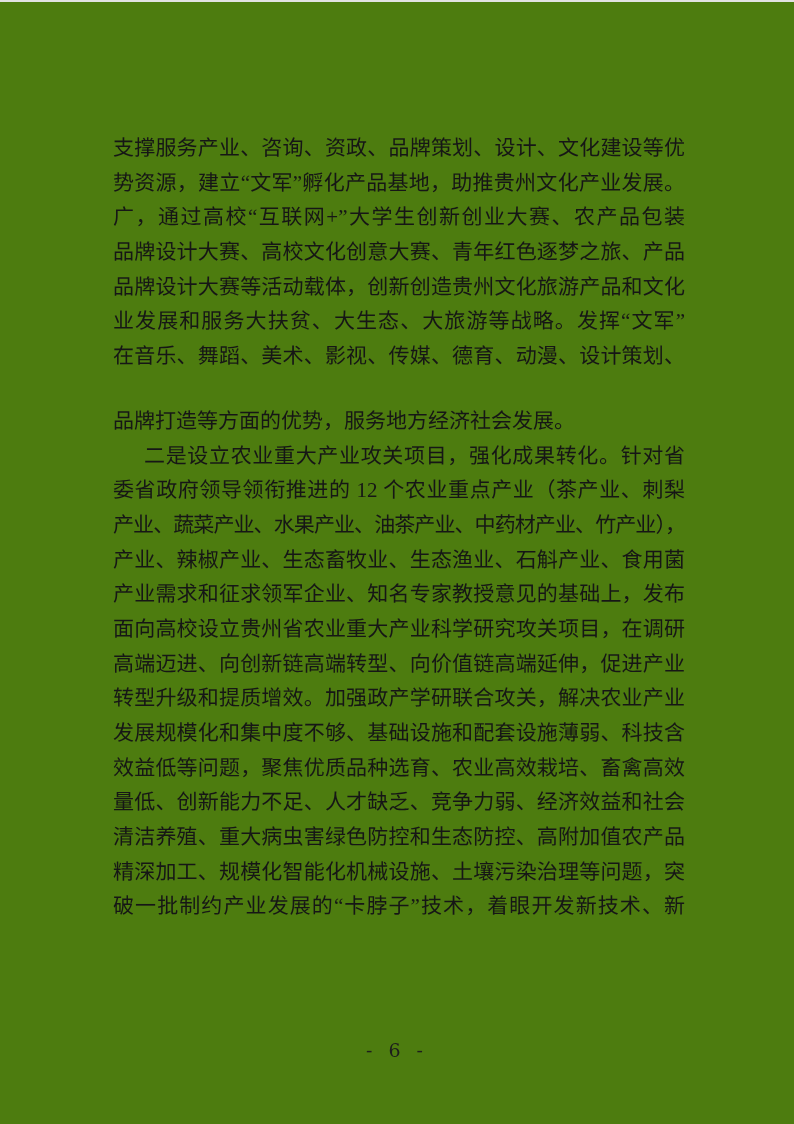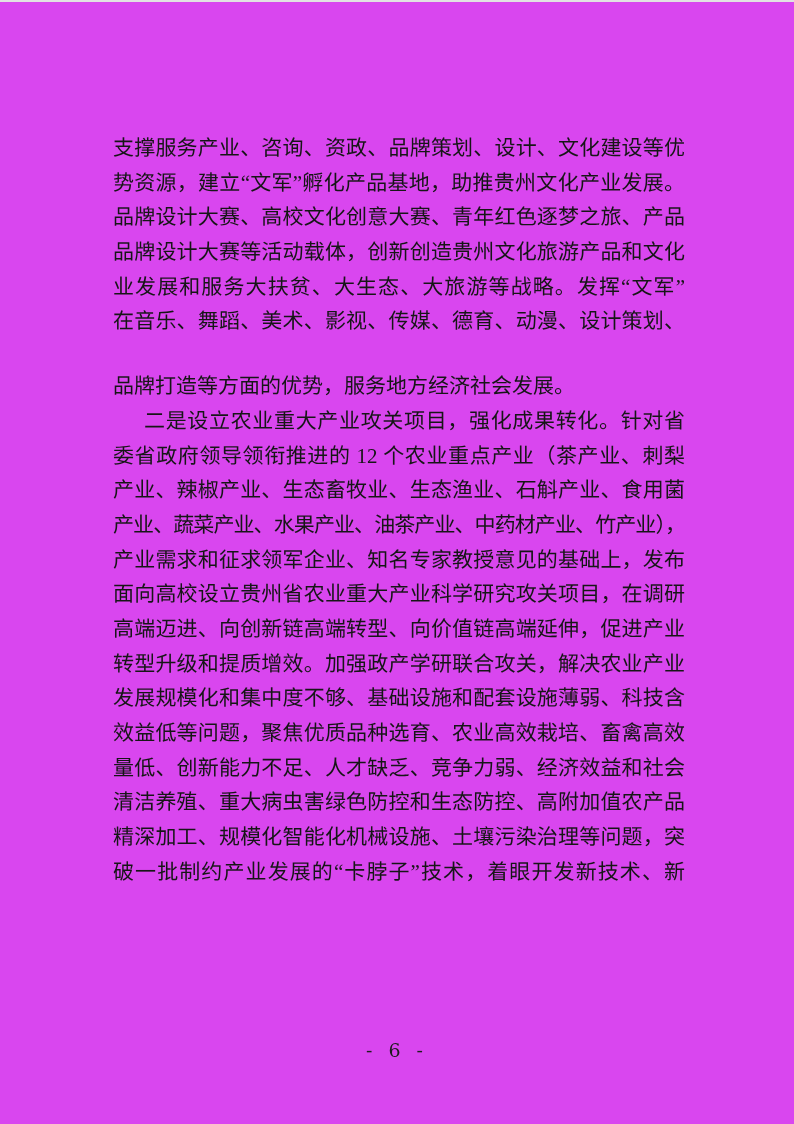--- a/index.html
+++ b/index.html
@@ -11,21 +11,21 @@
     height: 1124px;
     position: relative;
     background: #fefefe;
     overflow: hidden;
     font-family: "Liberation Serif", "DejaVu Serif", serif;
     color: #161616;
   }
   .page {
     position: absolute;
     inset: 0;
-    background: #d946ef;
+    background: #4d7c0f;
   }
   .scan-edge {
     position: absolute;
     top: 0;
     left: 0;
     width: 100%;
     height: 2px;
     background: #e2e2e2;
   }
   .text-block {
@@ -75,31 +75,32 @@
 </head>
 <body>
 
 <div class="page">
   <div class="scan-edge"></div>
 
   <main class="text-block">
       <div class="paragraph">
         <div class="line" style="">支撑服务产业、咨询、资政、品牌策划、设计、文化建设等优</div>
         <div class="line" style="">势资源，建立“文军”孵化产品基地，助推贵州文化产业发展。</div>
+        <div class="line" style="">广，通过高校“互联网+”大学生创新创业大赛、农产品包装</div>
         <div class="line" style="">品牌设计大赛、高校文化创意大赛、青年红色逐梦之旅、产品</div>
         <div class="line" style="">品牌设计大赛等活动载体，创新创造贵州文化旅游产品和文化</div>
         <div class="line" style="">业发展和服务大扶贫、大生态、大旅游等战略。发挥“文军”</div>
         <div class="line" style="">在音乐、舞蹈、美术、影视、传媒、德育、动漫、设计策划、</div>
         <div class="line natural" style="">品牌打造等方面的优势，服务地方经济社会发展。</div>
       </div>
       <div class="paragraph">
         <div class="line indent" style=""><b class="lead">二是</b>设立农业重大产业攻关项目，强化成果转化。针对省</div>
         <div class="line" style="">委省政府领导领衔推进的 12 个农业重点产业（茶产业、刺梨</div>
+        <div class="line" style="letter-spacing: -1px;">产业、蔬菜产业、水果产业、油茶产业、中药材产业、竹产业），</div>
         <div class="line" style="">产业、辣椒产业、生态畜牧业、生态渔业、石斛产业、食用菌</div>
-        <div class="line" style="letter-spacing: -1px;">产业、蔬菜产业、水果产业、油茶产业、中药材产业、竹产业），</div>
         <div class="line" style="">产业需求和征求领军企业、知名专家教授意见的基础上，发布</div>
         <div class="line" style="">面向高校设立贵州省农业重大产业科学研究攻关项目，在调研</div>
         <div class="line" style="">高端迈进、向创新链高端转型、向价值链高端延伸，促进产业</div>
         <div class="line" style="">转型升级和提质增效。加强政产学研联合攻关，解决农业产业</div>
         <div class="line" style="">发展规模化和集中度不够、基础设施和配套设施薄弱、科技含</div>
         <div class="line" style="">效益低等问题，聚焦优质品种选育、农业高效栽培、畜禽高效</div>
         <div class="line" style="">量低、创新能力不足、人才缺乏、竞争力弱、经济效益和社会</div>
         <div class="line" style="">清洁养殖、重大病虫害绿色防控和生态防控、高附加值农产品</div>
         <div class="line" style="">精深加工、规模化智能化机械设施、土壤污染治理等问题，突</div>
         <div class="line" style="">破一批制约产业发展的“卡脖子”技术，着眼开发新技术、新</div>

